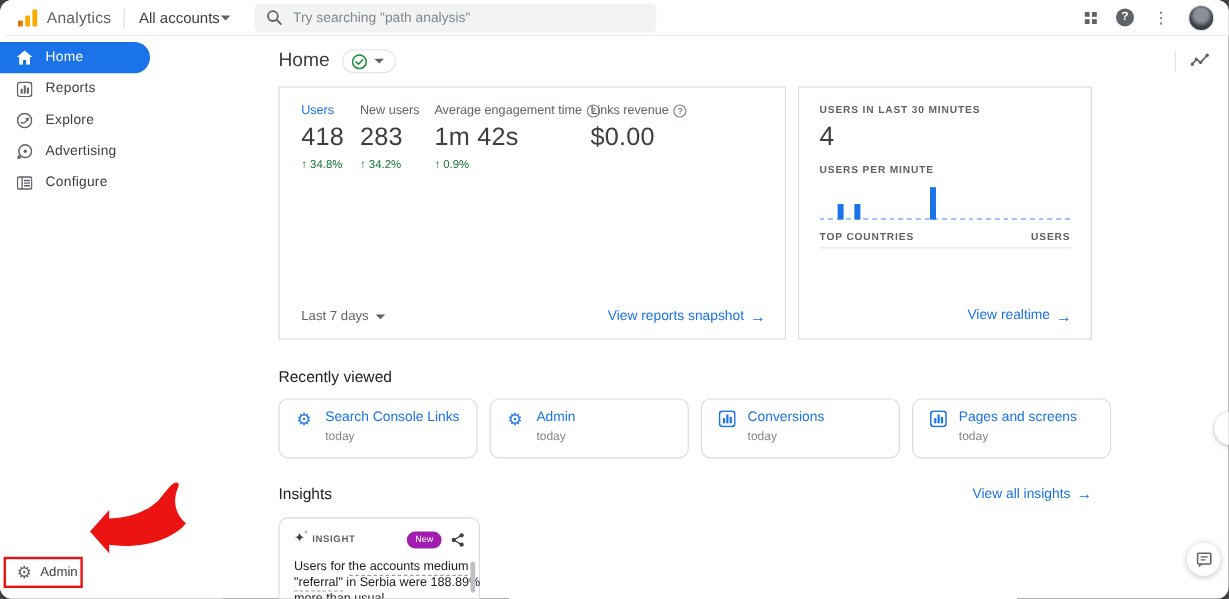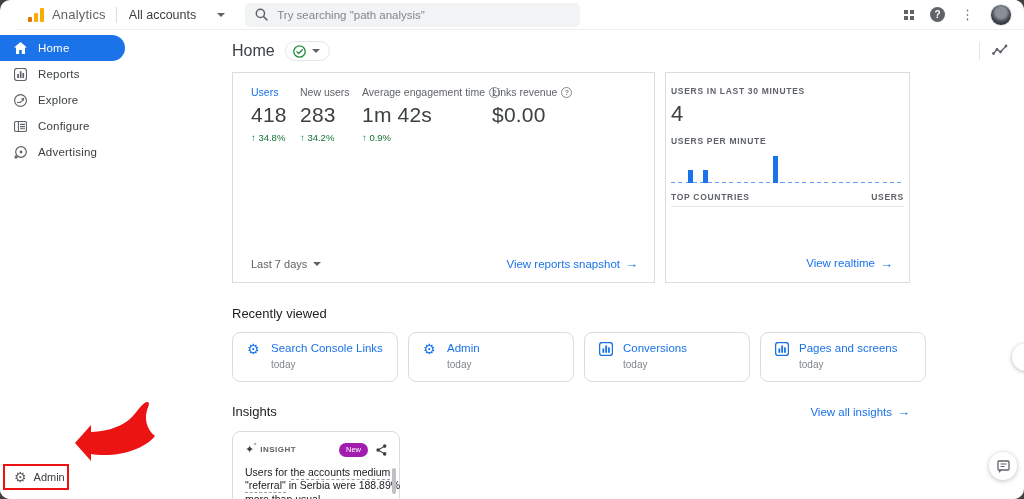--- a/index.html
+++ b/index.html
@@ -1,28 +1,28 @@
 <!DOCTYPE html>
 <html><head>
 <meta charset="utf-8">
 <style>
   * { margin:0; padding:0; box-sizing:border-box; }
   html,body { background:#3f4043; font-family:"Liberation Sans", sans-serif; }
   #page { position:relative; width:1024px; height:499px; background:#fff; border-radius:10px; overflow:hidden; }
 
   
-  .topbar { position:absolute; top:0; left:17px; right:0; height:30px; background:#fff; border-bottom:1px solid #eceef0; display:flex; align-items:center; z-index:5; }
+  .topbar { position:absolute; top:0; left:4px; right:0; height:30px; background:#fff; border-bottom:1px solid #eceef0; display:flex; align-items:center; z-index:5; }
   .logo { display:flex; align-items:flex-end; gap:2px; margin-left:11px; height:14px; }
   .logo i { display:block; background:#f9ab00; border-radius:1px; }
   .logo .b1 { width:4px; height:5px; background:#e37400; }
   .logo .b2 { width:4px; height:9px; }
   .logo .b3 { width:4px; height:14px; }
   .product { font-size:13px; color:#5f6368; margin-left:8px; letter-spacing:.2px; }
   .tb-divider { width:1px; height:16px; background:#dadce0; margin:0 12px 0 10px; }
-  .account { display:flex; align-items:center; gap:21px; font-size:12.5px; color:#3c4043; cursor:pointer; background:none; border:none; font-family:inherit; }
+  .account { display:flex; align-items:center; gap:1px; font-size:12.5px; color:#3c4043; cursor:pointer; background:none; border:none; font-family:inherit; }
   .caret { width:0; height:0; border-left:4px solid transparent; border-right:4px solid transparent; border-top:4.5px solid #5f6368; display:inline-block; }
   .search { display:flex; align-items:center; gap:9px; width:335px; height:24px; background:#f1f3f4; border-radius:5px; margin-left:20px; padding:0 10px; cursor:text; }
   .search .ph { font-size:11.5px; color:#80868b; }
   .tb-right { margin-left:auto; display:flex; align-items:center; gap:16px; margin-right:12px; }
   .grid-ic { display:grid; grid-template-columns:4px 4px; grid-gap:2px; cursor:pointer; }
   .grid-ic i { width:4px; height:4px; background:#5f6368; }
   .help-ic { width:15px; height:15px; border-radius:50%; background:#5f6368; color:#fff; font-size:10px; font-weight:bold; display:flex; align-items:center; justify-content:center; cursor:pointer; }
   .kebab { color:#5f6368; font-size:13px; cursor:pointer; line-height:1; letter-spacing:0; }
   .avatar { width:22px; height:22px; border-radius:50%; background:radial-gradient(circle at 50% 38%, #8a8f98 0 34%, #40444c 60%, #23262b 100%); border:1px solid #e3e5e8; cursor:pointer; }
 
@@ -58,21 +58,21 @@
   .metric .mlabel { font-size:10.5px; color:#5f6368; display:flex; align-items:center; gap:4px; white-space:nowrap; }
   .metric.active .mlabel { color:#1a73e8; }
   .metric .mvalue { font-size:21px; color:#3c4043; margin-top:5px; letter-spacing:.2px; }
   .metric .mdelta { font-size:9.5px; color:#137333; margin-top:5px; font-weight:500; }
   .qmark { width:11px; height:11px; border:1px solid #80868b; border-radius:50%; color:#80868b; font-size:7.5px; font-weight:bold; display:inline-flex; align-items:center; justify-content:center; flex:none; }
   .summary-foot { position:absolute; left:18px; right:16px; bottom:11px; display:flex; align-items:center; }
   .period { display:flex; align-items:center; gap:6px; font-size:11px; color:#5f6368; cursor:pointer; }
   .blue-link { margin-left:auto; font-size:11.5px; font-weight:500; color:#1a73e8; text-decoration:none; display:inline-flex; align-items:center; gap:5px; cursor:pointer; }
   .blue-link .arr { font-size:13px; }
 
-  .realtime-card { width:245px; height:211px; position:relative; padding:13px 5px; }
+  .realtime-card { width:245px; height:211px; position:relative; padding:13px 17px; }
   .rt-label { font-size:8.5px; font-weight:bold; color:#5f6368; letter-spacing:.7px; }
   .rt-value { font-size:22px; color:#3c4043; margin:5px 0 9px; }
   .rt-chart { position:relative; height:30px; margin-top:7px; display:flex; align-items:flex-end; justify-content:space-between;
               background:repeating-linear-gradient(to right,#669df6 0 4px,transparent 4px 7.3px) bottom left / 100% 1.5px no-repeat; }
   .rt-chart .slot { flex:1; display:flex; justify-content:center; align-items:flex-end; height:100%; }
   .rt-chart .bar { width:5px; background:#1a73e8; }
   .rt-table-head { display:flex; justify-content:space-between; border-bottom:1px solid #e3e5e8; padding:9px 0 4px; }
   .rt-foot { position:absolute; right:16px; bottom:11px; }
 
   .section-title { font-size:13px; font-weight:500; color:#202124; }
@@ -162,38 +162,38 @@
           <svg width="13" height="13" viewBox="0 0 13 13">
               <circle cx="6.5" cy="6.5" r="5.9" fill="none" stroke="#5f6368" stroke-width="1.2"></circle>
               <path d="M3.4 8.2 C4.8 8.8 8 8.6 9.6 4.6 L7.6 5 M9.6 4.6 L9.2 6.4" fill="none" stroke="#5f6368" stroke-width="1.1" stroke-linecap="round"></path>
             </svg>
         </span>
         <span class="lbl">Explore</span>
       </div>
       <div class="nav-item">
         <span class="nav-ic">
           <svg width="13" height="13" viewBox="0 0 13 13">
+              <circle cx="7" cy="6" r="5.3" fill="none" stroke="#5f6368" stroke-width="1.2"></circle>
+              <path d="M3.2 9.8 L1 12 M1 12 L1.4 9.8 M1 12 L3.2 11.6" fill="none" stroke="#5f6368" stroke-width="1.1" stroke-linecap="round"></path>
+              <circle cx="7" cy="6" r="1.4" fill="#5f6368"></circle>
+            </svg>
+        </span>
+        <span class="lbl">Advertising</span>
+      </div>
+      <div class="nav-item">
+        <span class="nav-ic">
+          <svg width="13" height="13" viewBox="0 0 13 13">
               <rect x="0.5" y="1.5" width="12" height="10" rx="1.5" fill="none" stroke="#5f6368" stroke-width="1.2"></rect>
               <line x1="4.4" y1="1.5" x2="4.4" y2="11.5" stroke="#5f6368" stroke-width="1.1"></line>
               <line x1="6" y1="4.4" x2="11" y2="4.4" stroke="#5f6368" stroke-width="1.1"></line>
               <line x1="6" y1="6.6" x2="11" y2="6.6" stroke="#5f6368" stroke-width="1.1"></line>
               <line x1="6" y1="8.8" x2="11" y2="8.8" stroke="#5f6368" stroke-width="1.1"></line>
             </svg>
         </span>
         <span class="lbl">Configure</span>
-      </div>
-      <div class="nav-item">
-        <span class="nav-ic">
-          <svg width="13" height="13" viewBox="0 0 13 13">
-              <circle cx="7" cy="6" r="5.3" fill="none" stroke="#5f6368" stroke-width="1.2"></circle>
-              <path d="M3.2 9.8 L1 12 M1 12 L1.4 9.8 M1 12 L3.2 11.6" fill="none" stroke="#5f6368" stroke-width="1.1" stroke-linecap="round"></path>
-              <circle cx="7" cy="6" r="1.4" fill="#5f6368"></circle>
-            </svg>
-        </span>
-        <span class="lbl">Advertising</span>
       </div>
     </div>
 
     <div class="admin-item">
       <span class="gear">⚙</span>
       <span class="lbl">Admin</span>
     </div>
   </nav>
 
   <svg class="red-arrow" width="104" height="76" viewBox="0 0 104 76">

